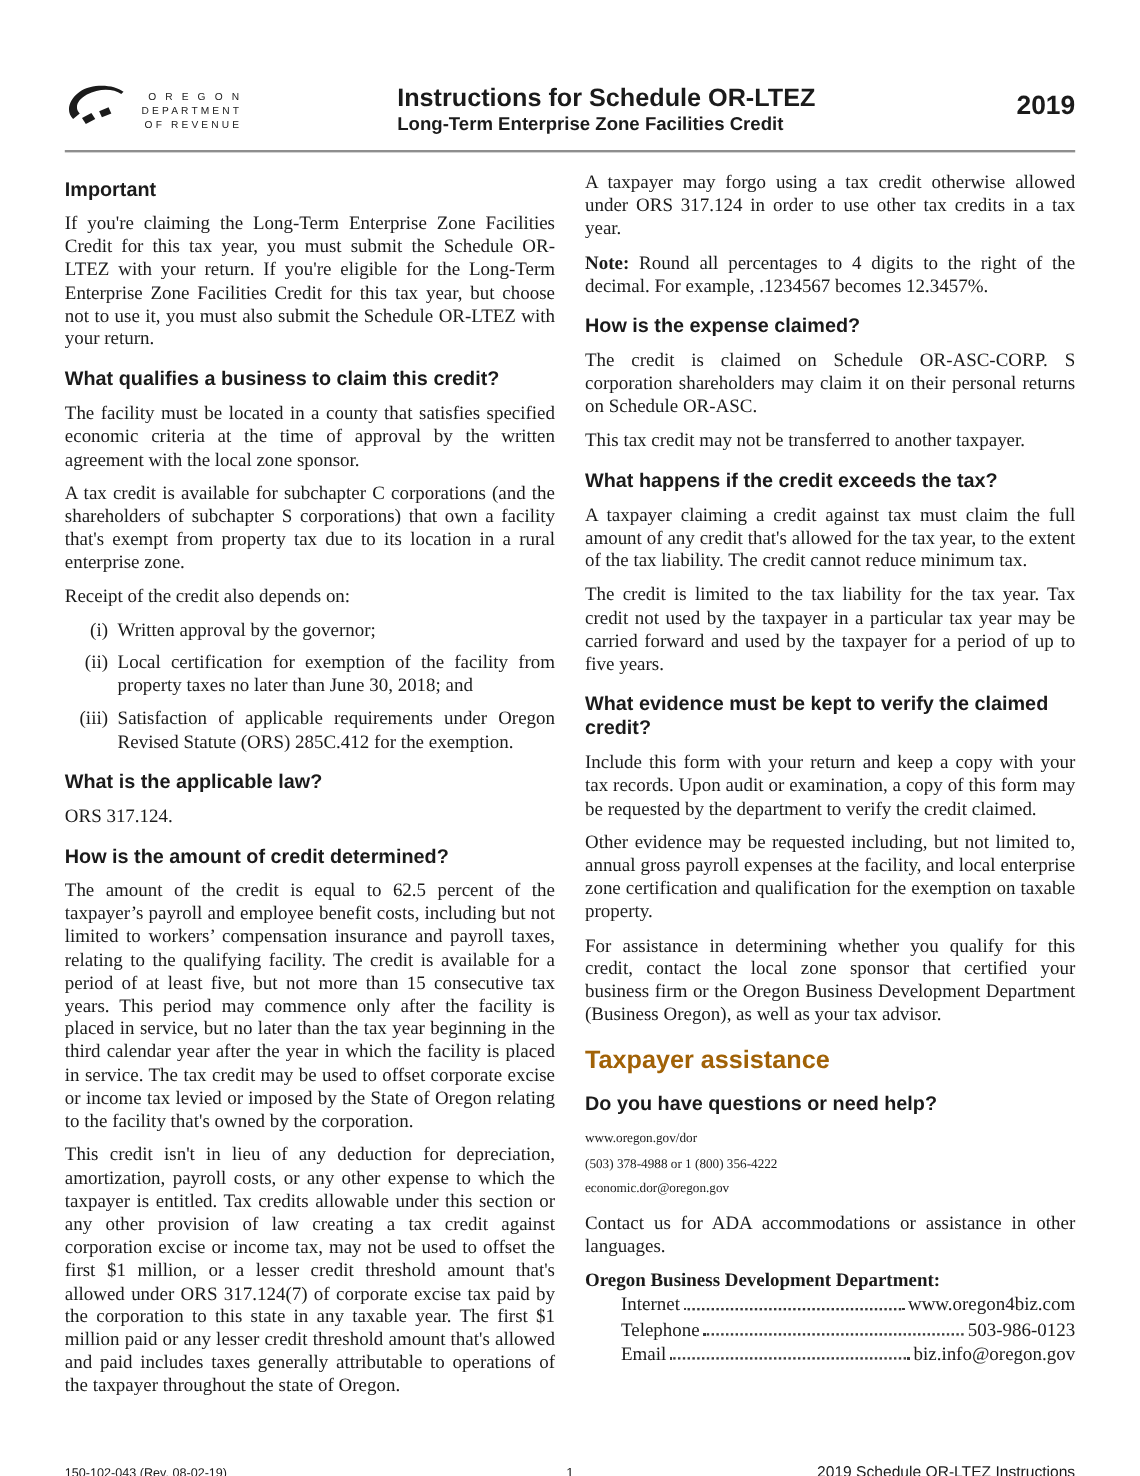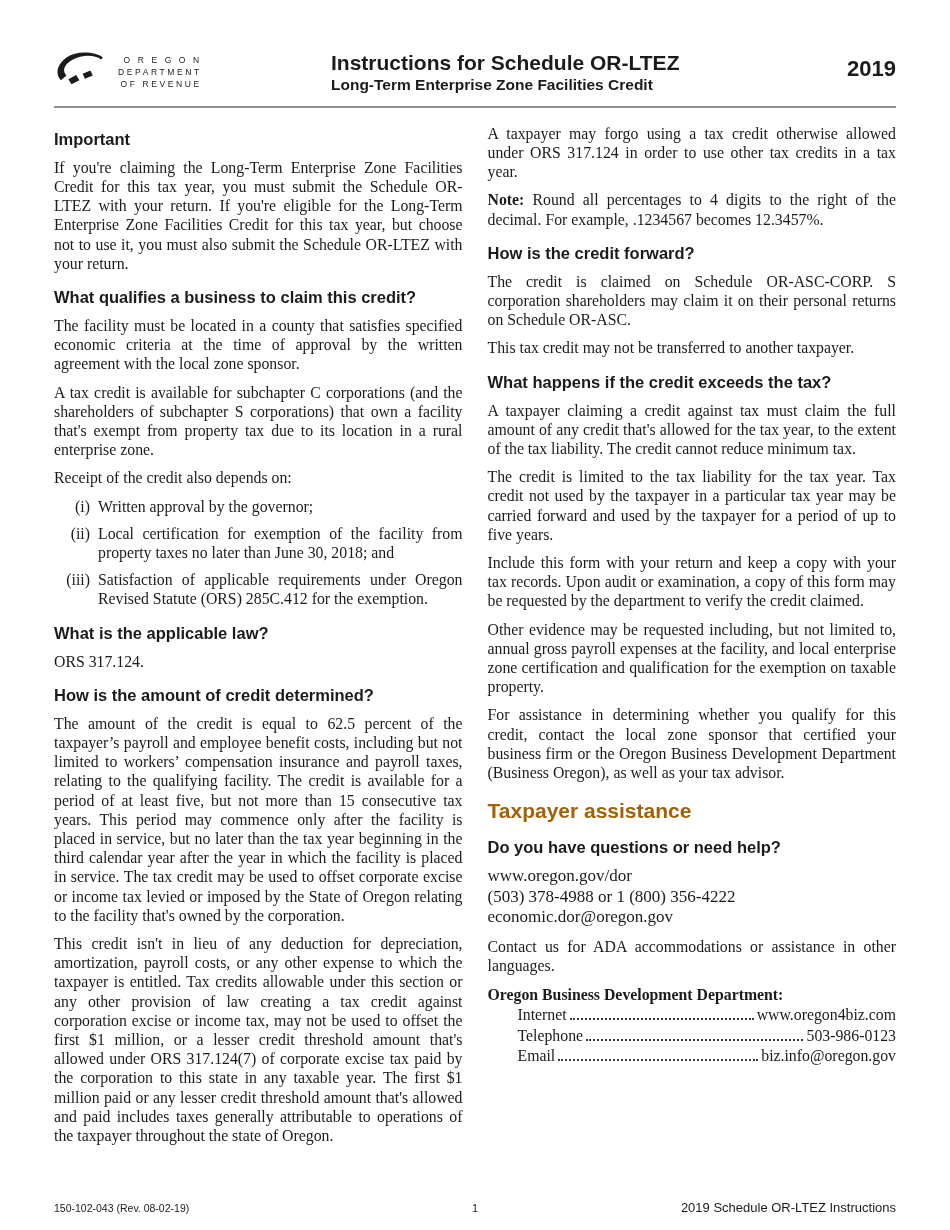--- a/index.html
+++ b/index.html
@@ -7,21 +7,20 @@
   .page {
     position: relative;
     width: 950px; height: 1230px;
     margin: 0 auto;
     background: #ffffff;
     color: #1b1b1b;
     padding: 70px 54px 34px 54px;
     overflow: hidden;
     display: flex; flex-direction: column;
     font-family: "Liberation Serif", serif;
-    justify-content: center;
   }
   
   .hdr { display: flex; align-items: flex-start; }
   .logo { width: 165px; display: flex; align-items: center; gap: 4px; }
   .logo svg { flex: none; }
   .logo-text { text-align: right; font-family: "Liberation Sans", sans-serif;
     font-size: 8.5px; letter-spacing: 2.6px; line-height: 12px; color: #1b1b1b; white-space: nowrap; }
   .title-block { margin-left: 112px; flex: 1; }
   .doc-title { font-family: "Liberation Sans", sans-serif; font-weight: bold; font-size: 21px; line-height: 24px; }
   .doc-subtitle { font-family: "Liberation Sans", sans-serif; font-weight: bold; font-size: 15.5px; line-height: 19px; }
@@ -33,21 +32,21 @@
   h3 { font-family: "Liberation Sans", sans-serif; font-size: 16.5px; line-height: 20px;
        color: #1b1b1b; margin: 14px 0 6px 0; }
   h2 { font-family: "Liberation Sans", sans-serif; font-size: 21px; line-height: 24px;
        color: #a16207; margin: 17px 0 4px 0; }
   p  { font-size: 15.8px; line-height: 19.2px; text-align: justify; margin: 9px 0; }
   p.no-just { text-align: left; }
   .roman-list { margin: 9px 0; }
   .roman-item { display: flex; margin: 8px 0; }
   .roman-marker { flex: none; width: 36px; text-align: right; font-size: 15.8px; line-height: 19.2px; }
   .roman-text { flex: 1; margin-left: 8px; font-size: 15.8px; line-height: 19.2px; text-align: justify; }
-  .contact-line { font-size: 17px; line-height: 20.5px; }
+  .contact-line { font-size: 11px; line-height: 20.5px; }
   .obdd-heading { font-size: 15.8px; line-height: 20px; font-weight: bold; margin-top: 10px; }
   .leader-row { display: flex; align-items: baseline; margin-left: 30px; font-size: 15.8px; line-height: 20.5px; }
   .leader-fill { flex: 1; border-bottom: 2px dotted #3a3a3a; margin: 0 3px 4px 3px; min-width: 20px; }
   
   .ftr { margin-top: auto; display: flex; align-items: baseline;
          font-family: "Liberation Sans", sans-serif; color: #1b1b1b; }
   .ftr-left { font-size: 10.5px; width: 33%; margin-top: 48px; }
   .ftr-center { font-size: 11px; width: 34%; text-align: center; }
   .ftr-right { font-size: 13px; width: 33%; text-align: right; }
 </style>
@@ -110,28 +109,29 @@
 
       <h3>How is the amount of credit determined?</h3>
       <p>The amount of the credit is equal to 62.5 percent of the taxpayer’s payroll and employee benefit costs, including but not limited to workers’ compensation insurance and payroll taxes, relating to the qualifying facility. The credit is available for a period of at least five, but not more than 15 consecutive tax years. This period may commence only after the facility is placed in service, but no later than the tax year beginning in the third calendar year after the year in which the facility is placed in service. The tax credit may be used to offset corporate excise or income tax levied or imposed by the State of Oregon relating to the facility that's owned by the corporation.</p>
       <p>This credit isn't in lieu of any deduction for depreciation, amortization, payroll costs, or any other expense to which the taxpayer is entitled. Tax credits allowable under this section or any other provision of law creating a tax credit against corporation excise or income tax, may not be used to offset the first $1 million, or a lesser credit threshold amount that's allowed under ORS 317.124(7) of corporate excise tax paid by the corporation to this state in any taxable year. The first $1 million paid or any lesser credit threshold amount that's allowed and paid includes taxes generally attributable to operations of the taxpayer throughout the state of Oregon.</p>
     </section>
 
     <section class="col">
       <p style="">A taxpayer may forgo using a tax credit otherwise allowed under ORS 317.124 in order to use other tax credits in a tax year.</p>
       <p><b>Note:</b><span> Round all percentages to 4 digits to the right of the decimal. For example, .1234567 becomes 12.3457%.</span></p>
 
-      <h3>How is the credit forward?</h3>
+      <h3>How is the expense claimed?</h3>
       <p>The credit is claimed on Schedule OR-ASC-CORP. S corporation shareholders may claim it on their personal returns on Schedule OR-ASC.</p>
       <p>This tax credit may not be transferred to another taxpayer.</p>
 
       <h3>What happens if the credit exceeds the tax?</h3>
       <p>A taxpayer claiming a credit against tax must claim the full amount of any credit that's allowed for the tax year, to the extent of the tax liability. The credit cannot reduce minimum tax.</p>
       <p>The credit is limited to the tax liability for the tax year. Tax credit not used by the taxpayer in a particular tax year may be carried forward and used by the taxpayer for a period of up to five years.</p>
 
+      <h3>What evidence must be kept to verify the claimed credit?</h3>
       <p>Include this form with your return and keep a copy with your tax records. Upon audit or examination, a copy of this form may be requested by the department to verify the credit claimed.</p>
       <p>Other evidence may be requested including, but not limited to, annual gross payroll expenses at the facility, and local enterprise zone certification and qualification for the exemption on taxable property.</p>
       <p>For assistance in determining whether you qualify for this credit, contact the local zone sponsor that certified your business firm or the Oregon Business Development Department (Business Oregon), as well as your tax advisor.</p>
 
       <h2>Taxpayer assistance</h2>
       <h3>Do you have questions or need help?</h3>
 
       <div style="margin:9px 0">
         <div class="contact-line">www.oregon.gov/dor</div>
         <div class="contact-line">(503) 378-4988 or 1 (800) 356-4222</div>

